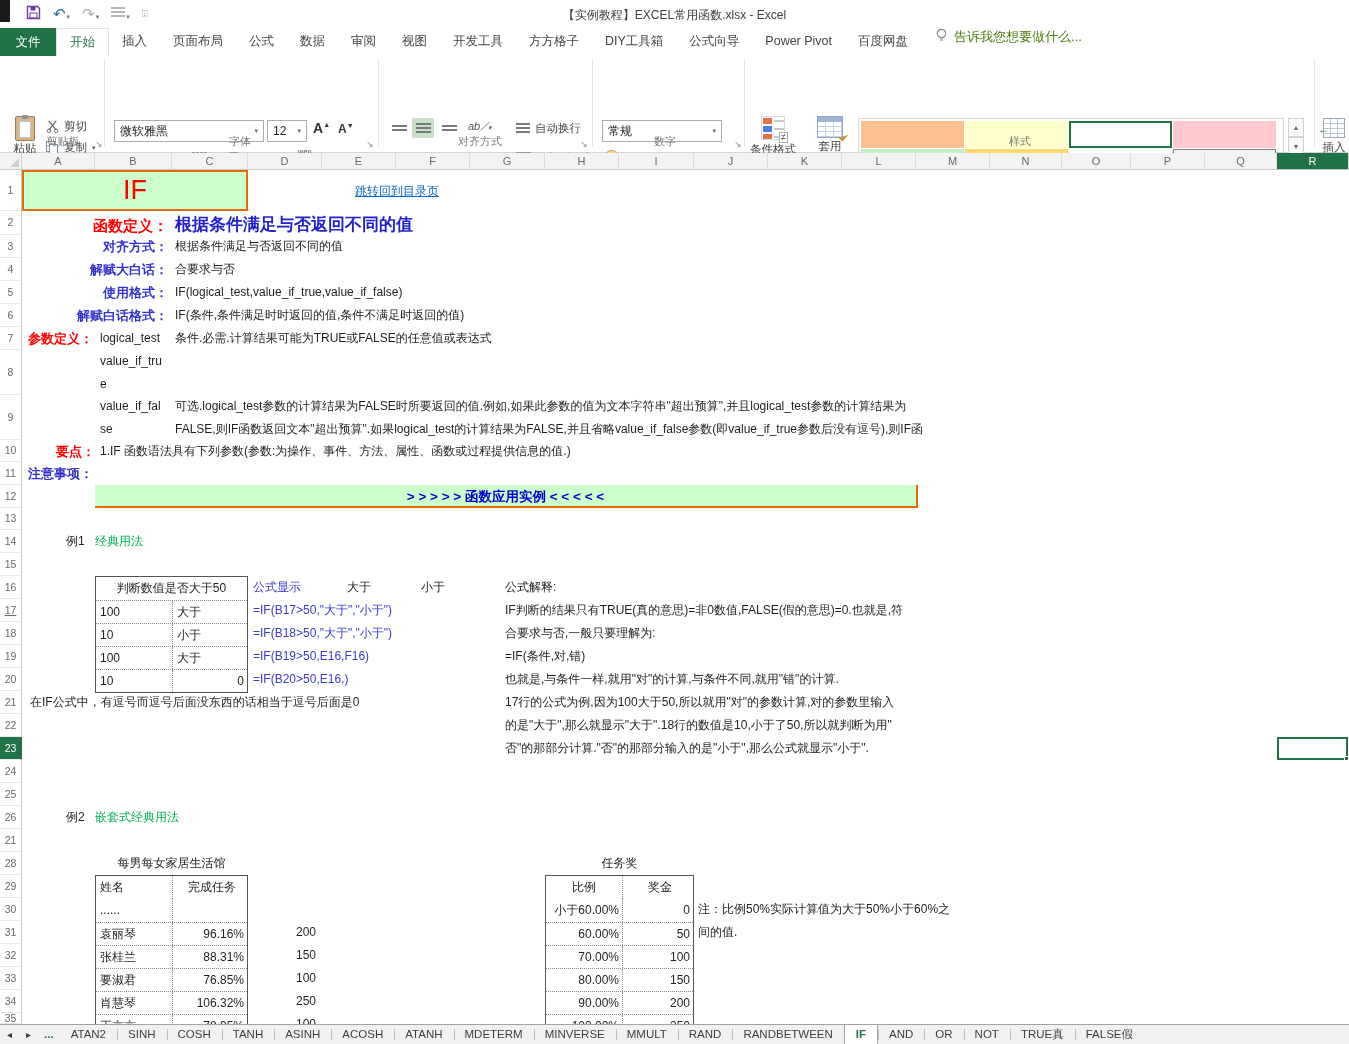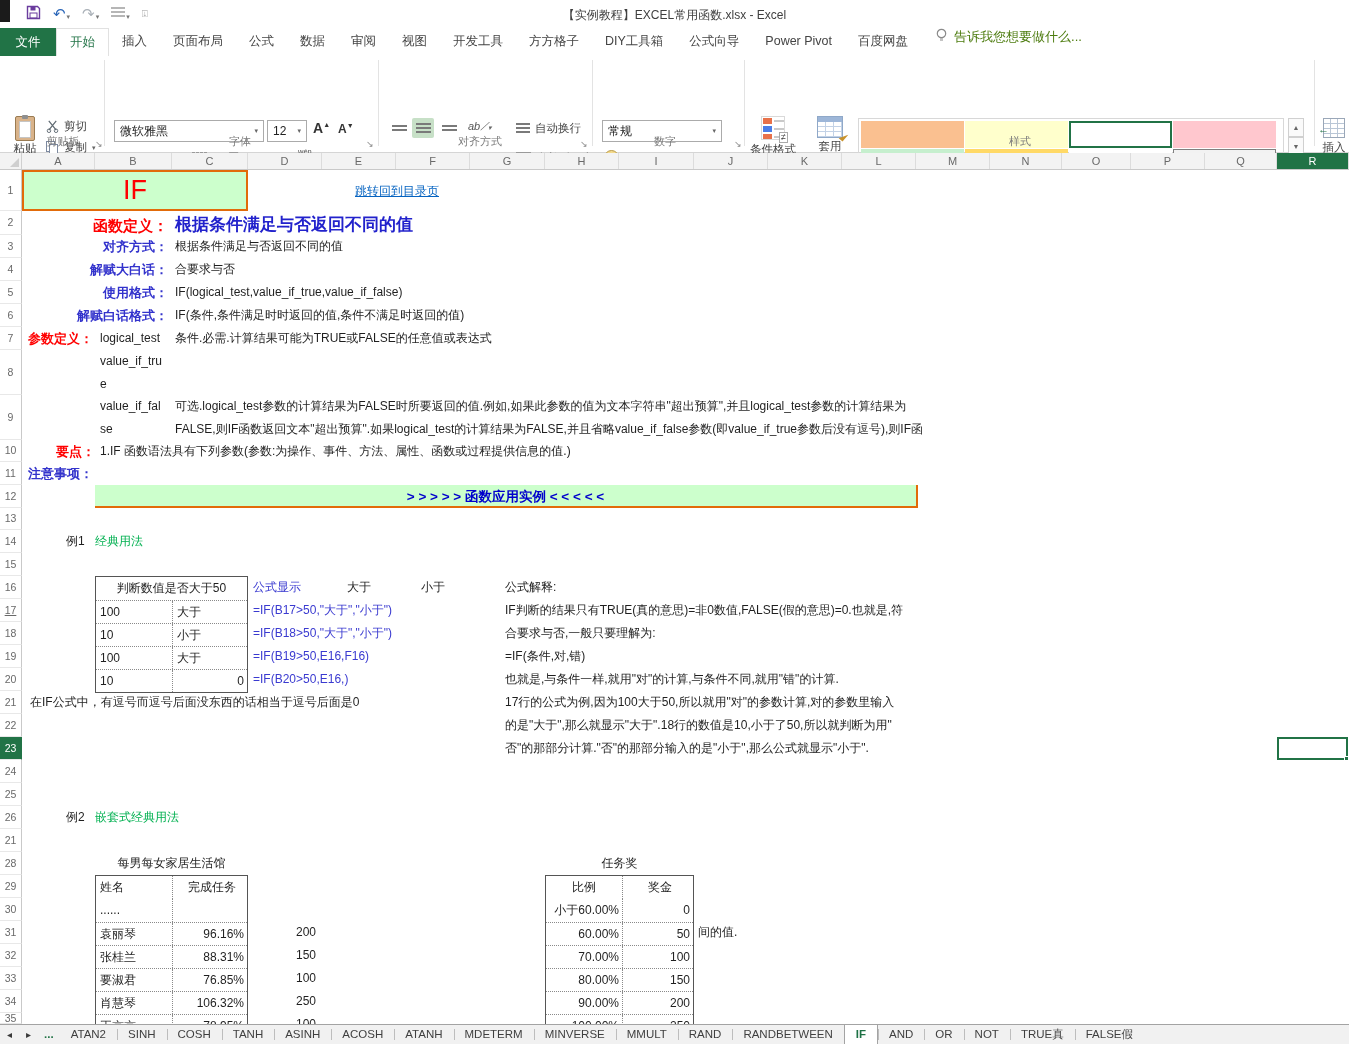--- a/index.html
+++ b/index.html
@@ -572,20 +572,21 @@
             </span>
         </div>
           <div class="exrow">
           <span class="ex-c0" style="text-align:right;padding-right:3px">100.00%</span>
           <span class="ex-c1">
               <span class="rr">250</span>
             </span>
         </div>
         </div>
     </div>
+    <div class="cell txt" style="left:676px;top:728px">注：比例50%实际计算值为大于50%小于60%之</div>
     <div class="cell txt" style="left:676px;top:751px">间的值.</div>
 
     <div class="sel-cell">
         <i></i>
       </div>
   </div>
 
   <div class="sheettabs">
     <span class="nav">◂</span>
     <span class="nav">▸</span>

